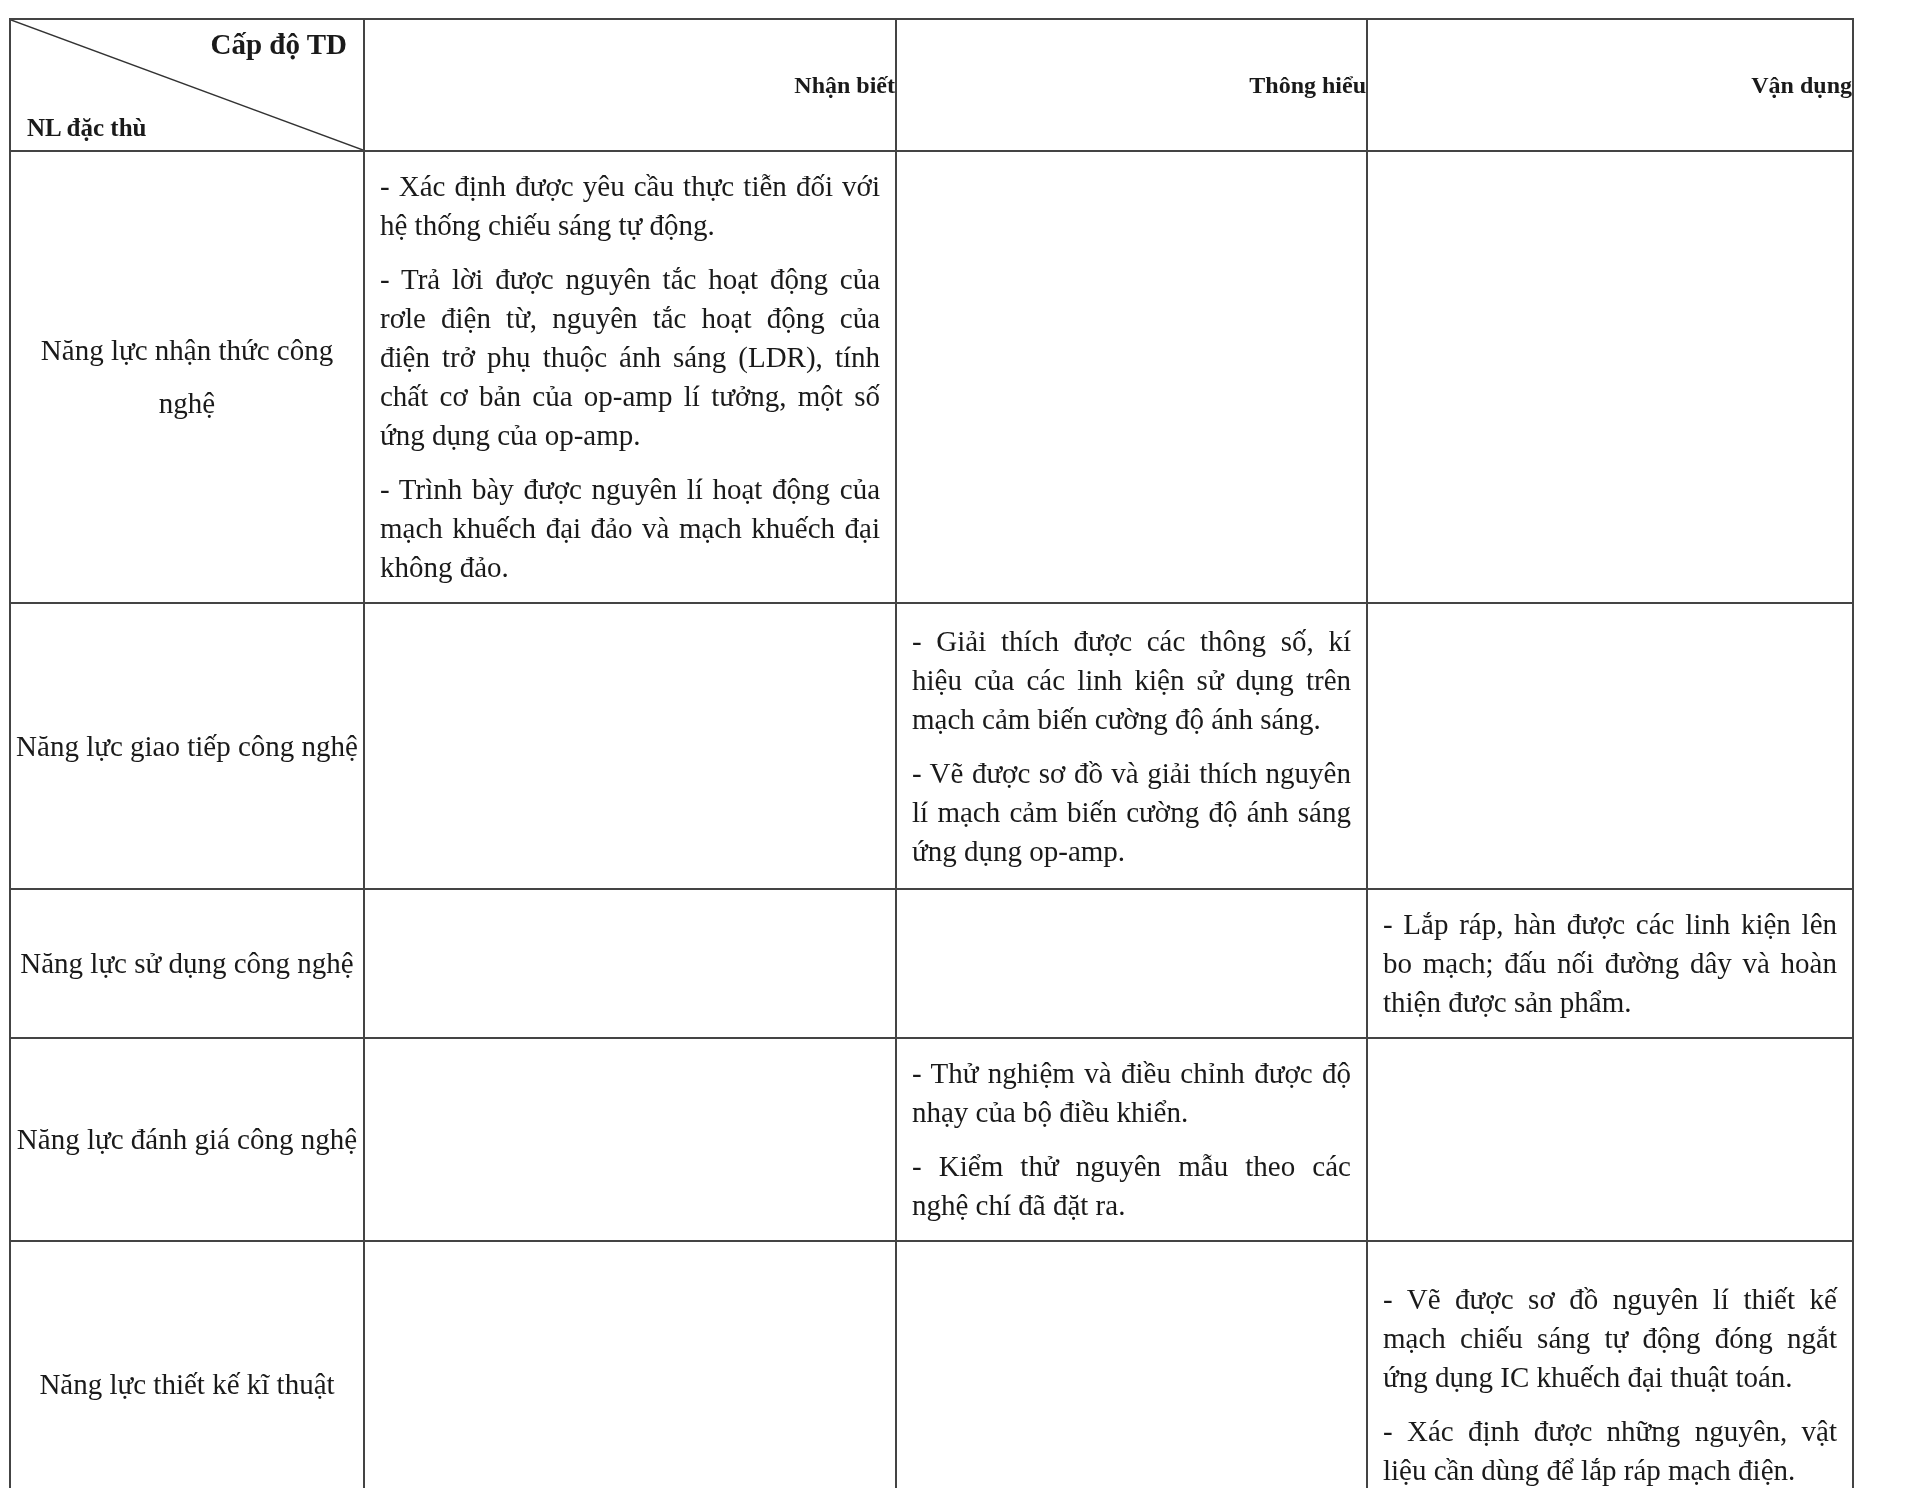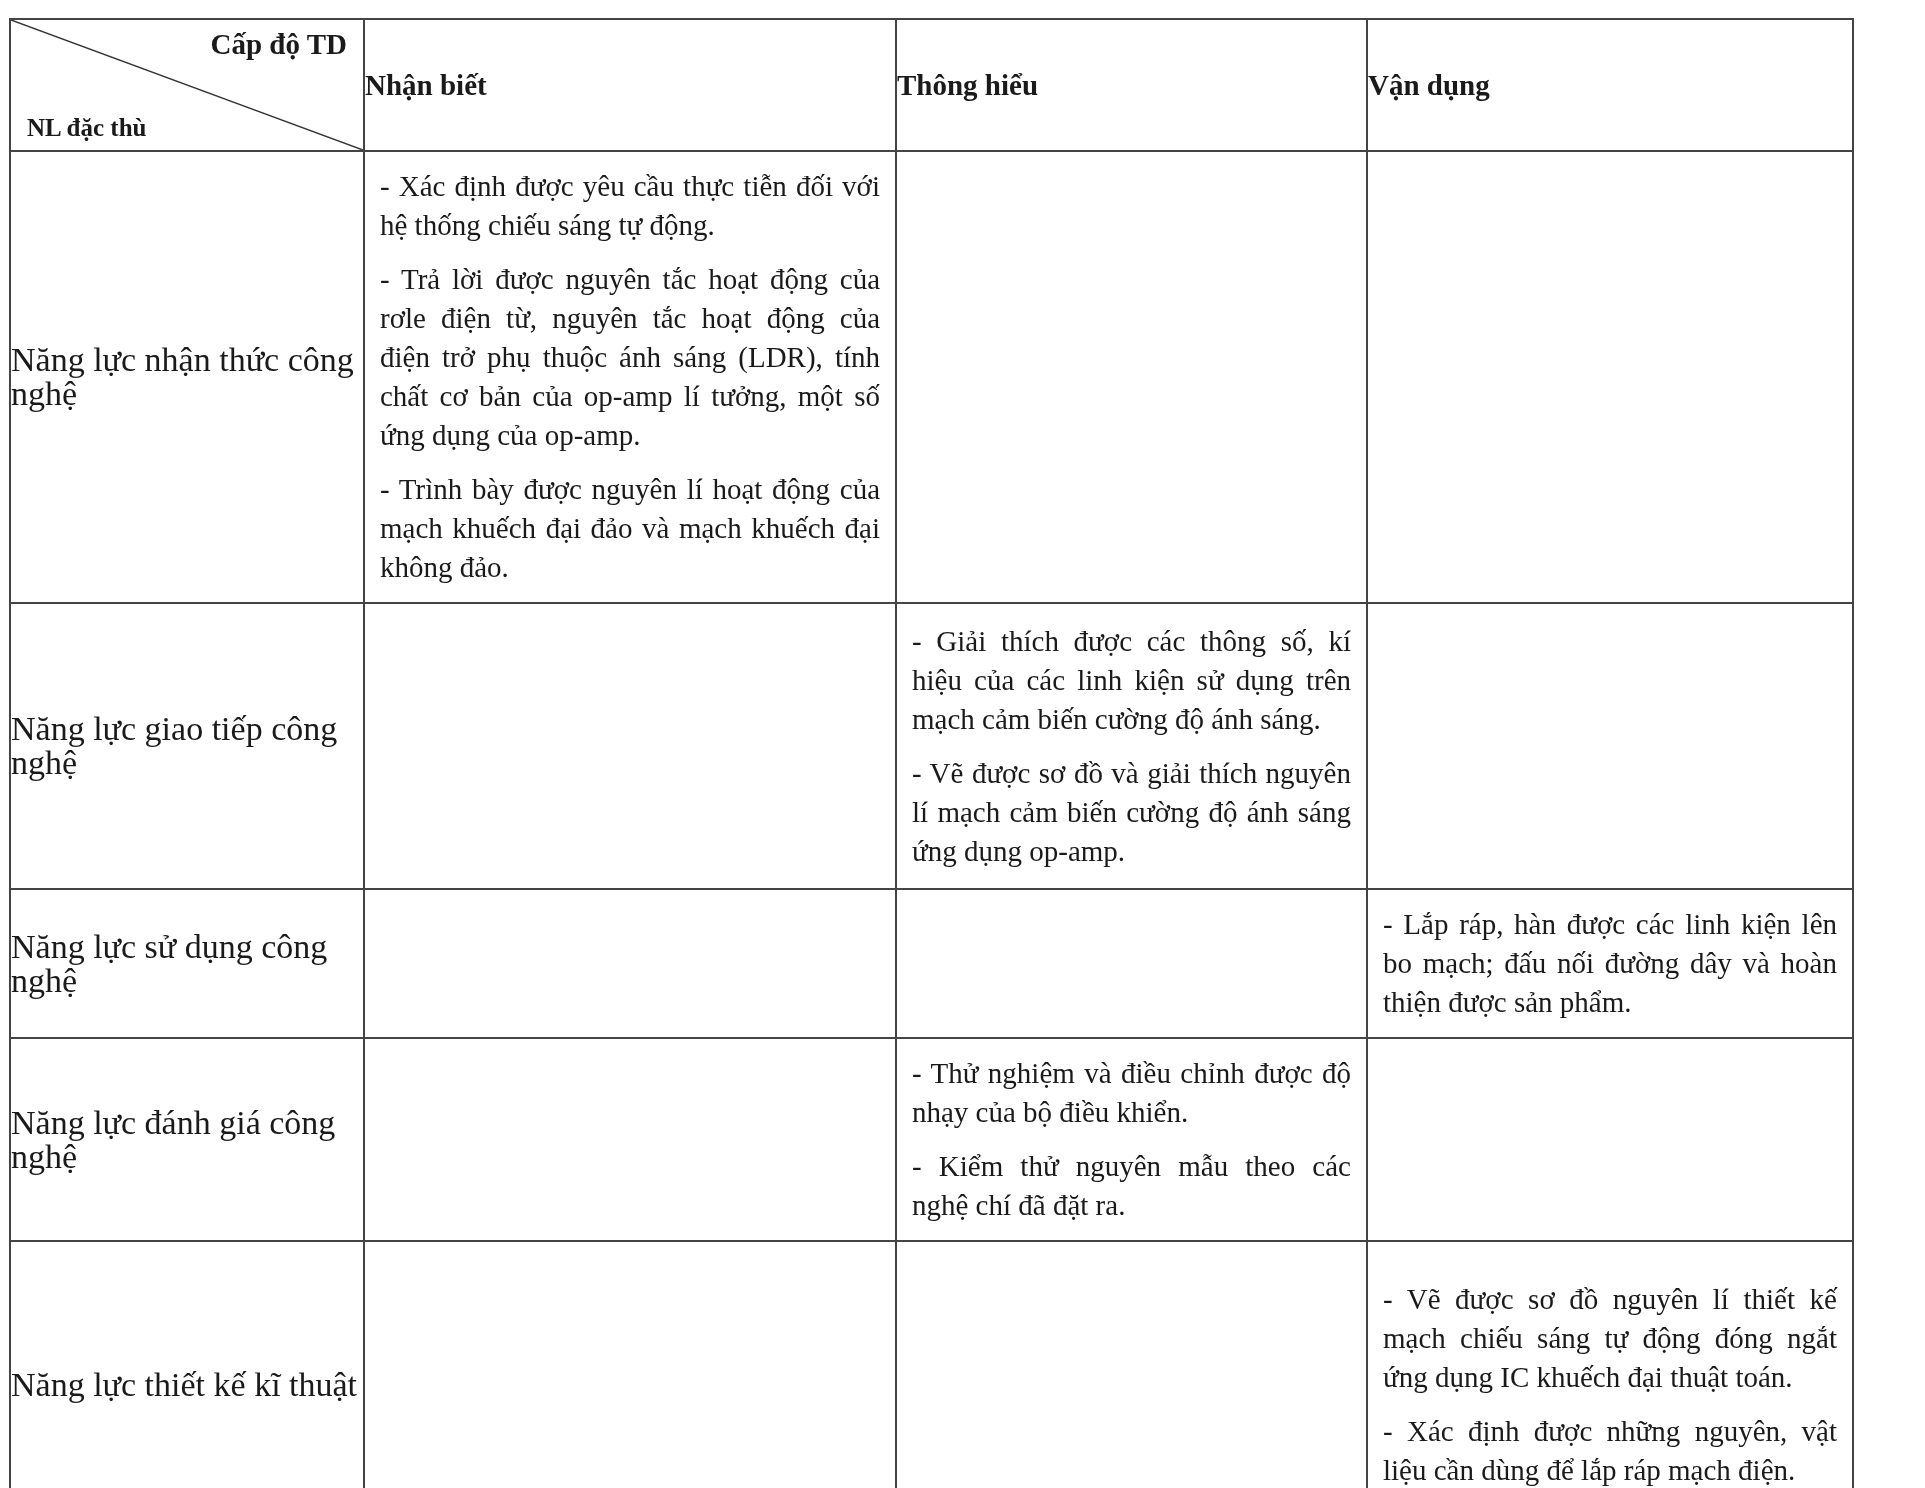--- a/index.html
+++ b/index.html
@@ -11,27 +11,27 @@
     }
     table.matrix td, table.matrix th {
       border: 2px solid #444; padding: 0; vertical-align: middle;
     }
     col.c0 { width: 354px; }
     col.c1 { width: 532px; }
     col.c2 { width: 471px; }
     col.c3 { width: 486px; }
     tr.head { height: 132px; }
     th.colhead {
-      font-weight: bold; font-size: 29px; text-align: left;
+      font-weight: bold; font-size: 24px; text-align: right;
     }
     th.corner { position: relative; }
     th.corner svg { position: absolute; left: 0; top: 0; width: 100%; height: 100%; }
     .corner-top { position: absolute; right: 16px; top: 8px; font-weight: bold; font-size: 29px; }
     .corner-bottom { position: absolute; left: 16px; bottom: 8px; font-weight: bold; font-size: 25px; }
-    td.rowhead { font-size: 34px; line-height: 34px; padding: 0 14px; }
+    td.rowhead { text-align: center; font-size: 29px; line-height: 53px; padding: 0 14px; }
     td.cell { font-size: 29px; line-height: 39px; padding: 0 16px; text-align: justify; vertical-align: middle; }
     td.cell p { margin: 15px; text-align: justify; text-align-last: left; }
     tr.r1 { height: 446px; }
     tr.r2 { height: 286px; }
     tr.r3 { height: 133px; }
     tr.r4 { height: 172px; }
     tr.r5 { height: 287px; }
   </style>
 </head>
 <body>

